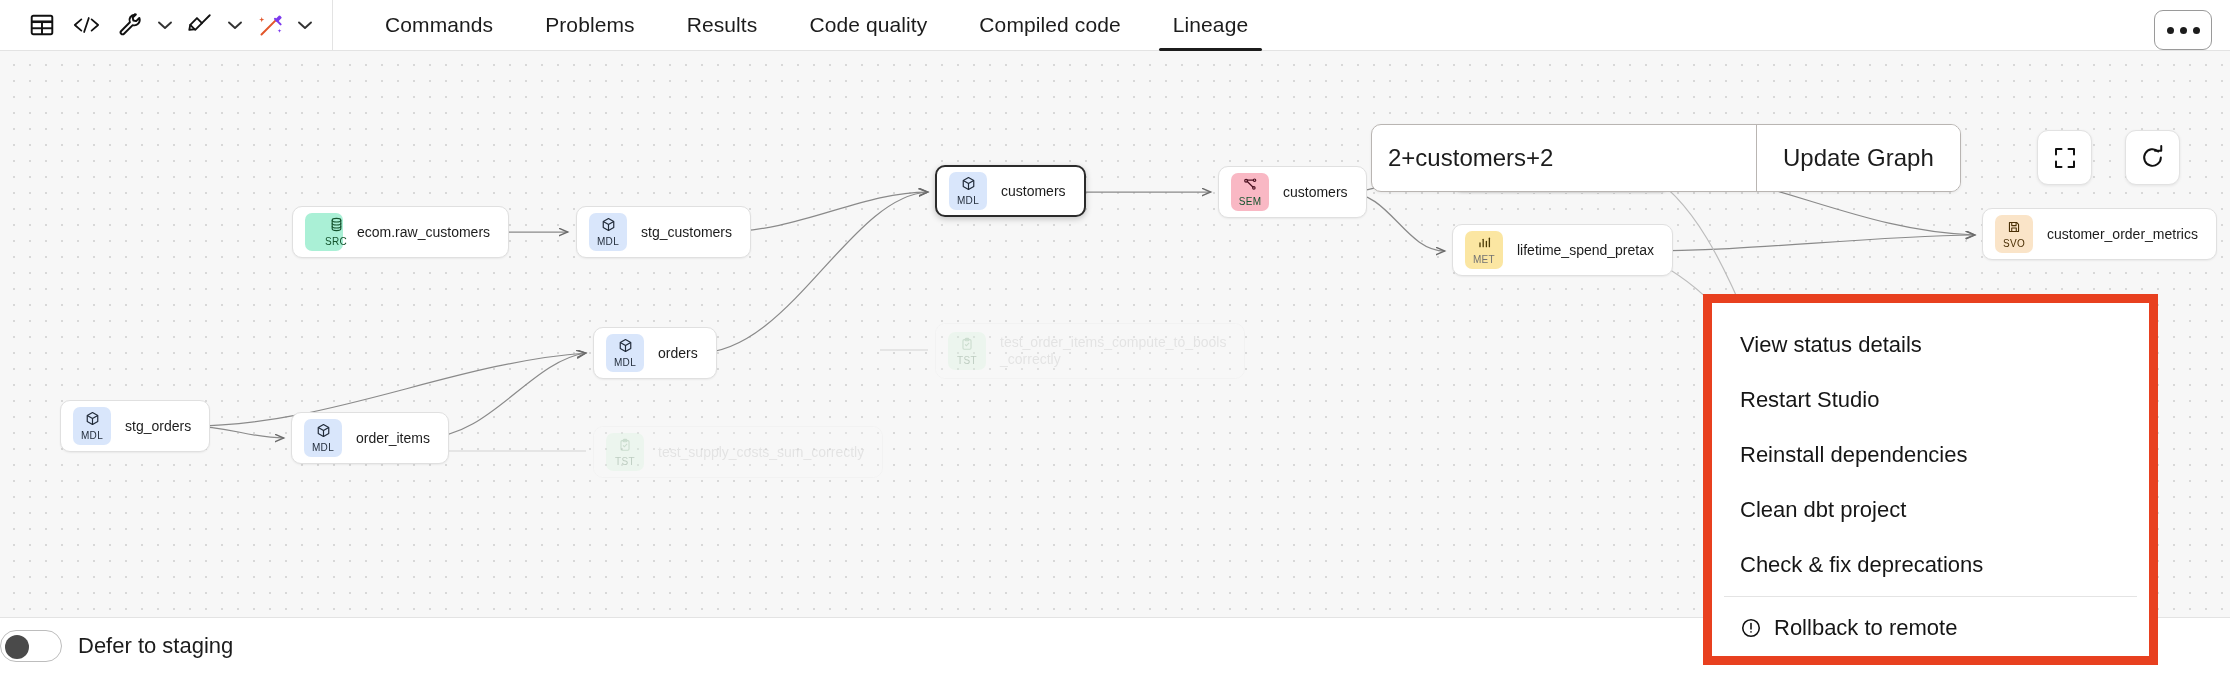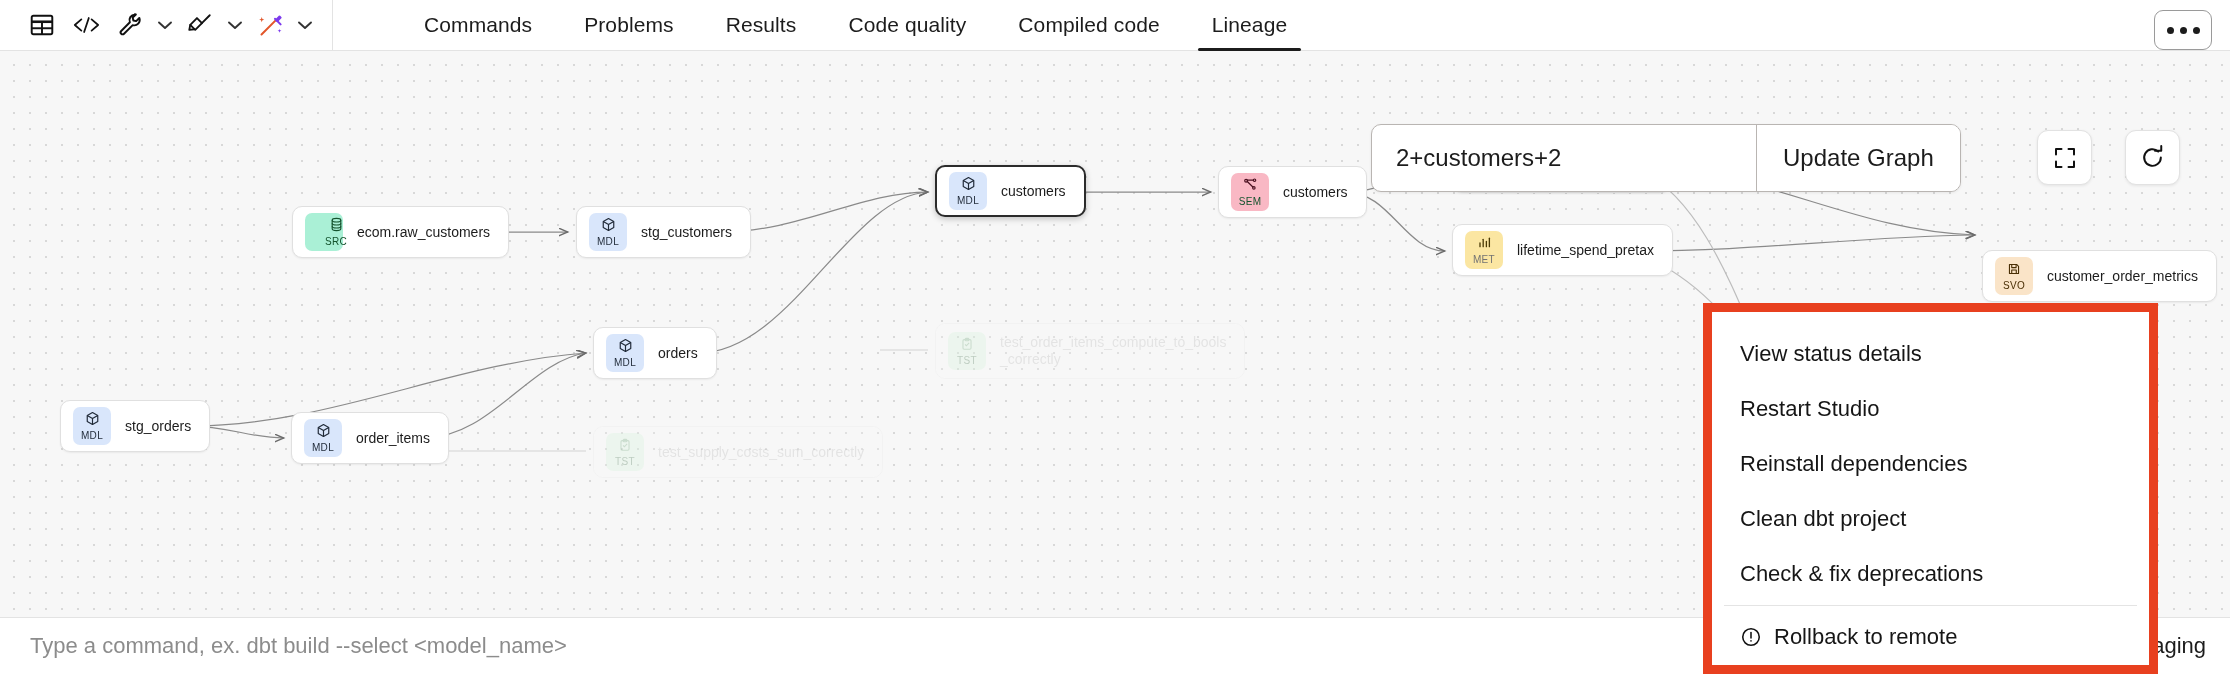--- a/index.html
+++ b/index.html
@@ -9,21 +9,21 @@
     background: #ffffff;
     overflow: hidden;
   }
   #app { position: relative; width: 2230px; height: 674px; background:#fff; }
 
   
   #header {
     position: absolute; left:0; top:0; width:2230px; height:51px;
     background:#ffffff;
     border-bottom:1px solid #e3e3e3;
-    display:flex; align-items:center;gap:39px;
+    display:flex; align-items:center;
   }
   #tool-group {
     display:flex; align-items:center; height:51px;
     padding-left:20px; padding-right:14px;
     border-right:1px solid #e3e3e3; gap:0px;
   }
   .tool-btn {
     display:flex; align-items:center; justify-content:center;
     width:44px; height:40px; cursor:pointer; border-radius:6px;
   }
@@ -94,21 +94,21 @@
 
   
   #graph-search {
     position:absolute; left:1371px; top:124px;
     display:flex; align-items:stretch;
     background:#ffffff; border:1px solid #b9b5b2; border-radius:10px;
     box-shadow:0 1px 3px rgba(0,0,0,.07); overflow:hidden;
   }
   #graph-search-input {
     width:384px; height:66px; border:none; outline:none;
-    font-size:24px; color:#1c1c1c; padding:0 24px;
+    font-size:24px; color:#1c1c1c; padding:0 16px;
     font-family:"Liberation Sans", sans-serif; background:transparent;
   }
   #update-graph-btn {
     display:flex; align-items:center; justify-content:center;
     padding:0 26px; border:none; border-left:1px solid #b9b5b2;
     background:#ffffff; font-size:24px; color:#1c1c1c; cursor:pointer;
     font-family:"Liberation Sans", sans-serif; white-space:nowrap;
   }
 
   
@@ -116,21 +116,21 @@
     position:absolute; width:55px; height:55px;
     background:#ffffff; border:1px solid #e2e2e2; border-radius:11px;
     box-shadow:0 1px 3px rgba(0,0,0,.08);
     display:flex; align-items:center; justify-content:center; cursor:pointer;
   }
   #fit-screen-btn { left:2037px; top:130px; }
   #refresh-btn   { left:2125px; top:130px; }
 
   
   #context-menu-wrap {
-    position:absolute; left:1703px; top:303px;
+    position:absolute; left:1703px; top:294px;
     width:455px; height:371px;
     border:9px solid #e8401f;
     background:#ffffff;
     z-index:30;
   }
   #context-menu {
     width:100%; height:100%; background:#ffffff;
     padding:14px 0 0 0; display:flex; flex-direction:column;
   }
   .menu-item {
@@ -417,21 +417,21 @@
             <line x1="6.6" y1="12.4" x2="6.6" y2="4.6"></line>
             <line x1="10" y1="12.4" x2="10" y2="6.8"></line>
             <line x1="13.2" y1="12.4" x2="13.2" y2="3.4"></line>
           </svg>
         </span>
         <span class="bg-text">MET</span>
       </div>
       <div class="node-label">lifetime_spend_pretax</div>
     </div>
 
-    <div class="node" style="left:1982px; top:157px;margin-top:42px;">
+    <div class="node" style="left:1982px; top:157px;">
       <div class="node-badge badge-SVO">
         <span class="bg-glyph">
           <svg width="14" height="14" viewBox="0 0 16 16" fill="none" stroke="#4a2f05" stroke-width="1.25" stroke-linejoin="round">
             <path d="M2.8 2.8h8.2l2.2 2.2v8.2H2.8z"></path>
             <path d="M5.4 2.8v3.6h5V2.8M5.4 13.2V9.2h5.2v4"></path>
           </svg>
         </span>
         <span class="bg-text">SVO</span>
       </div>
       <div class="node-label">customer_order_metrics</div>
@@ -512,21 +512,20 @@
             <line x1="12" y1="7.2" x2="12" y2="13"></line>
             <circle cx="12" cy="16.3" r=".9" fill="#111" stroke="none"></circle>
           </svg>
         </span>
         <span>Rollback to remote</span>
       </div>
     </div>
   </div>
 
   <div id="footer">
-    <input id="command-input" type="text" placeholder="Type a command, ex. dbt build --select &lt;model_name&gt;" style="">
     <div id="defer-group">
       <div id="defer-toggle">
         <div class="knob"></div>
       </div>
       <div id="defer-label">Defer to staging</div>
     </div>
   </div>
 
   <div id="more-actions-btn">
     <span></span>

